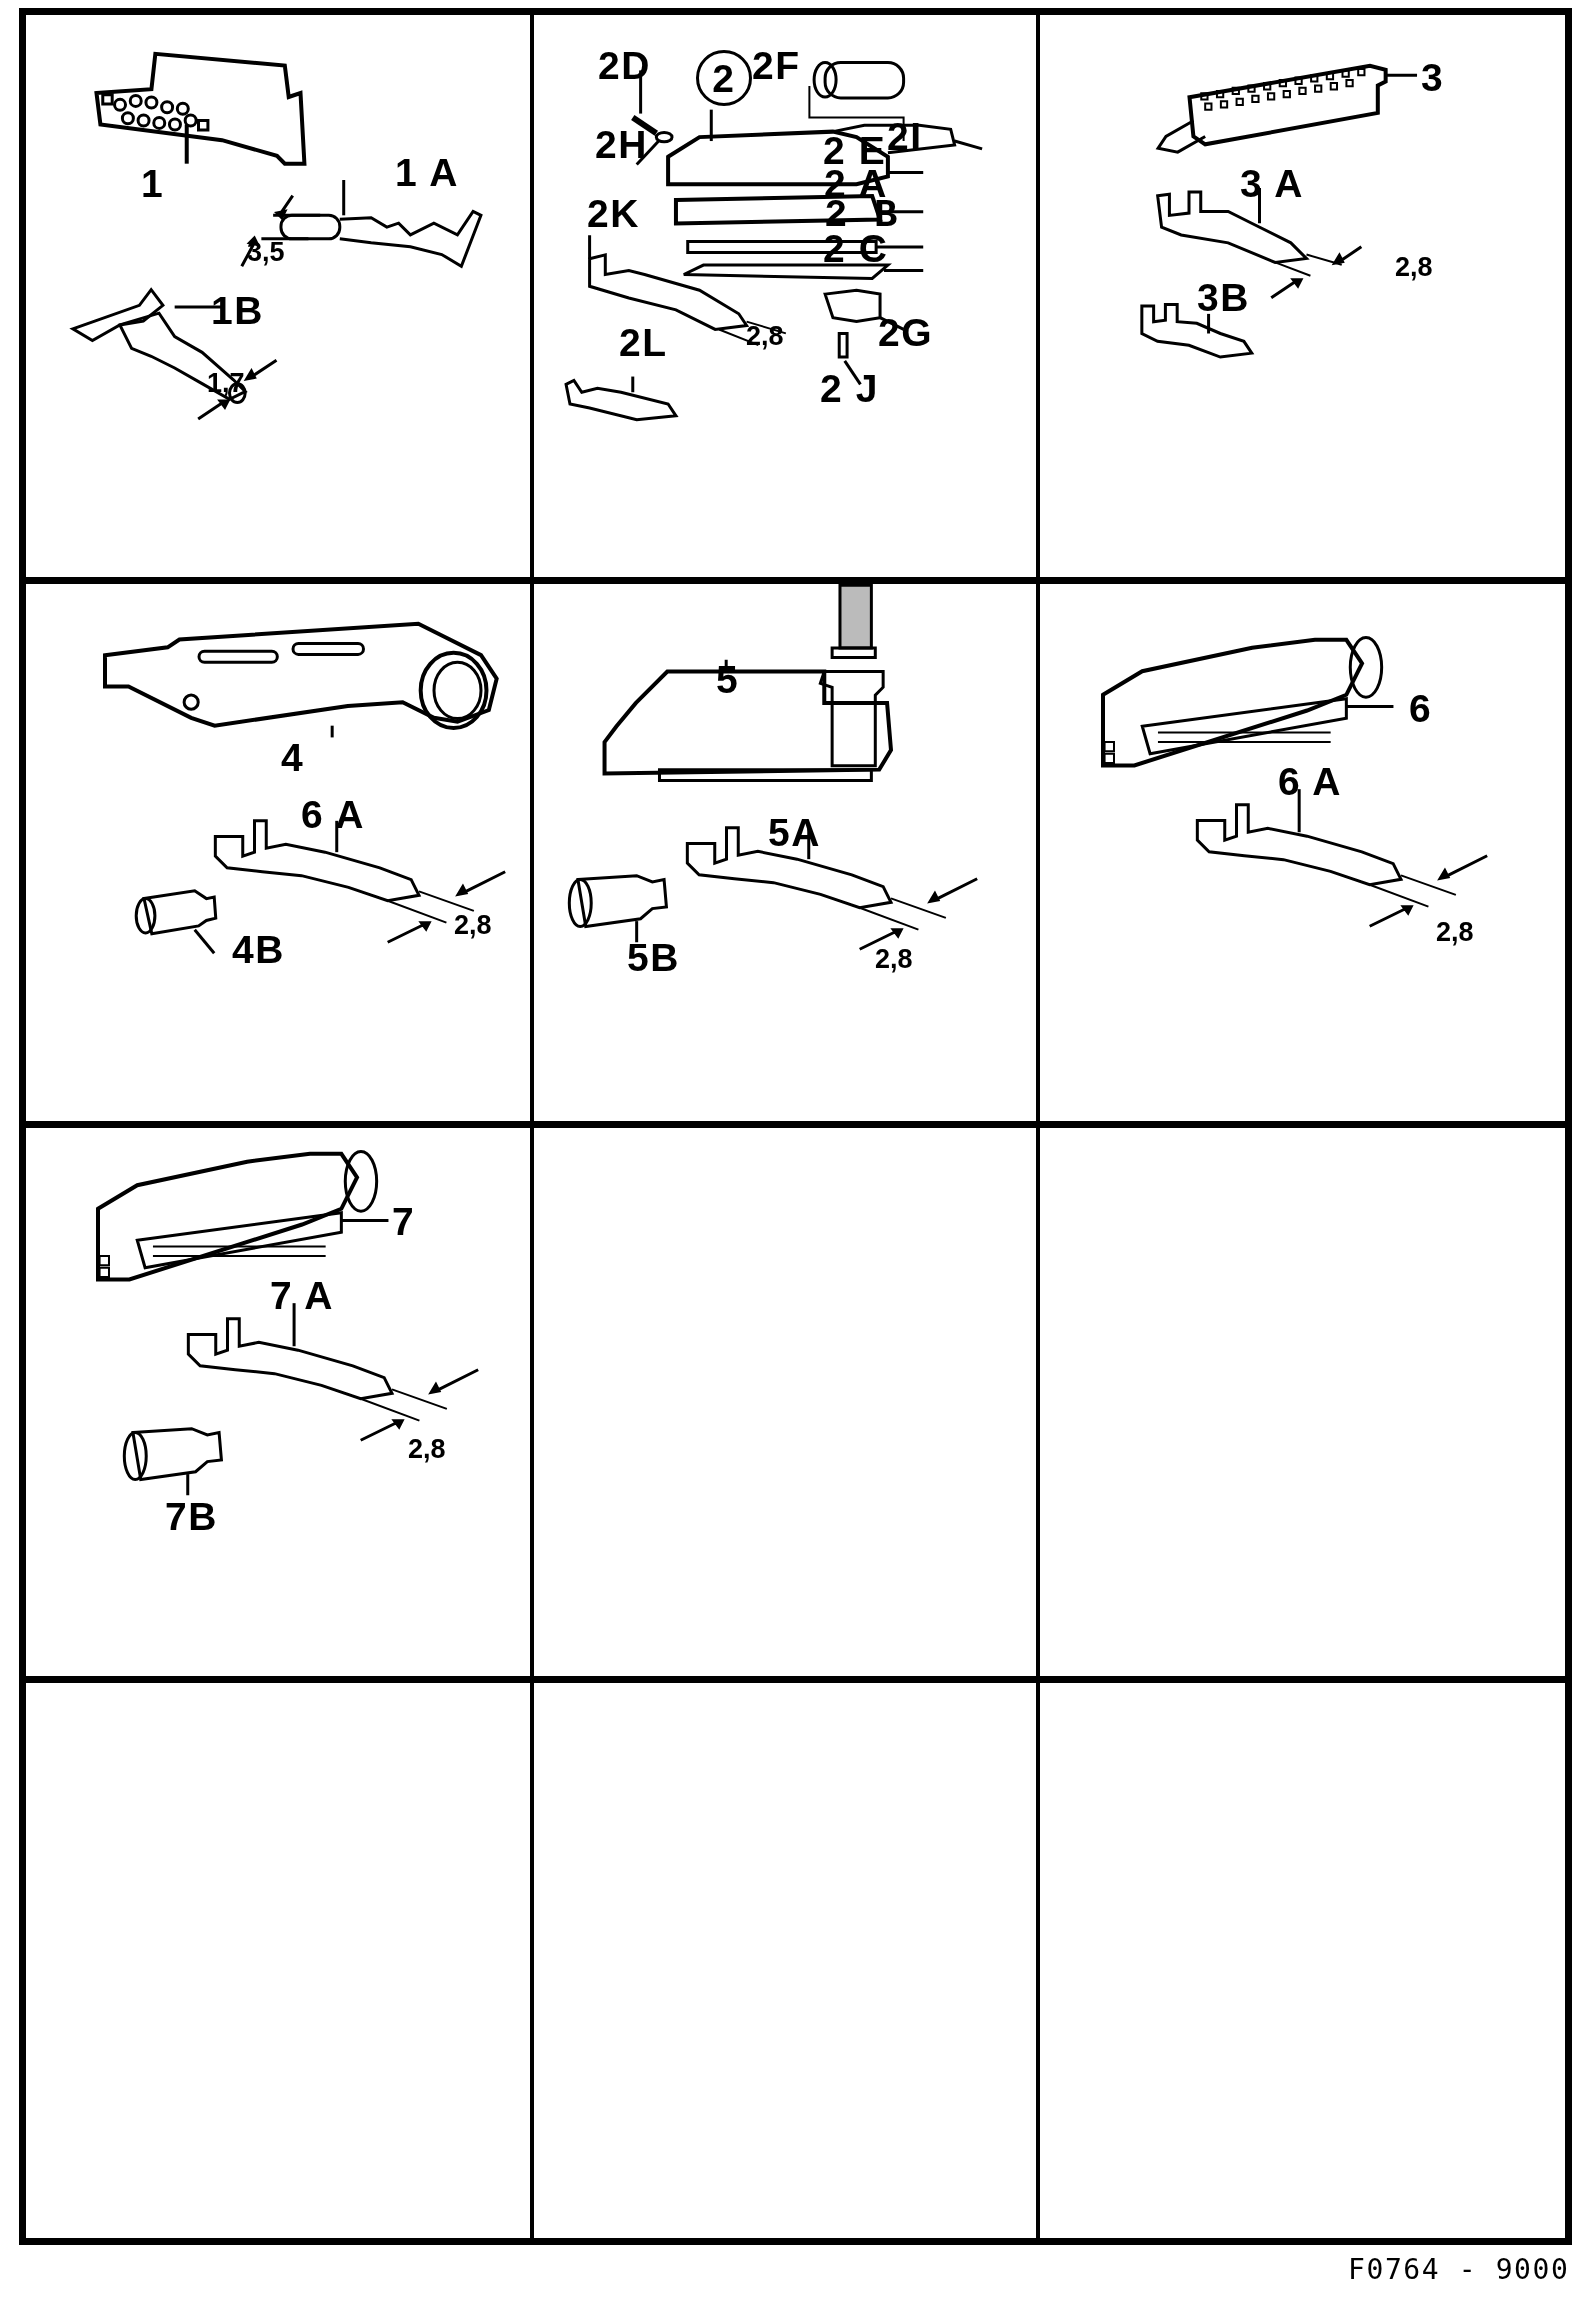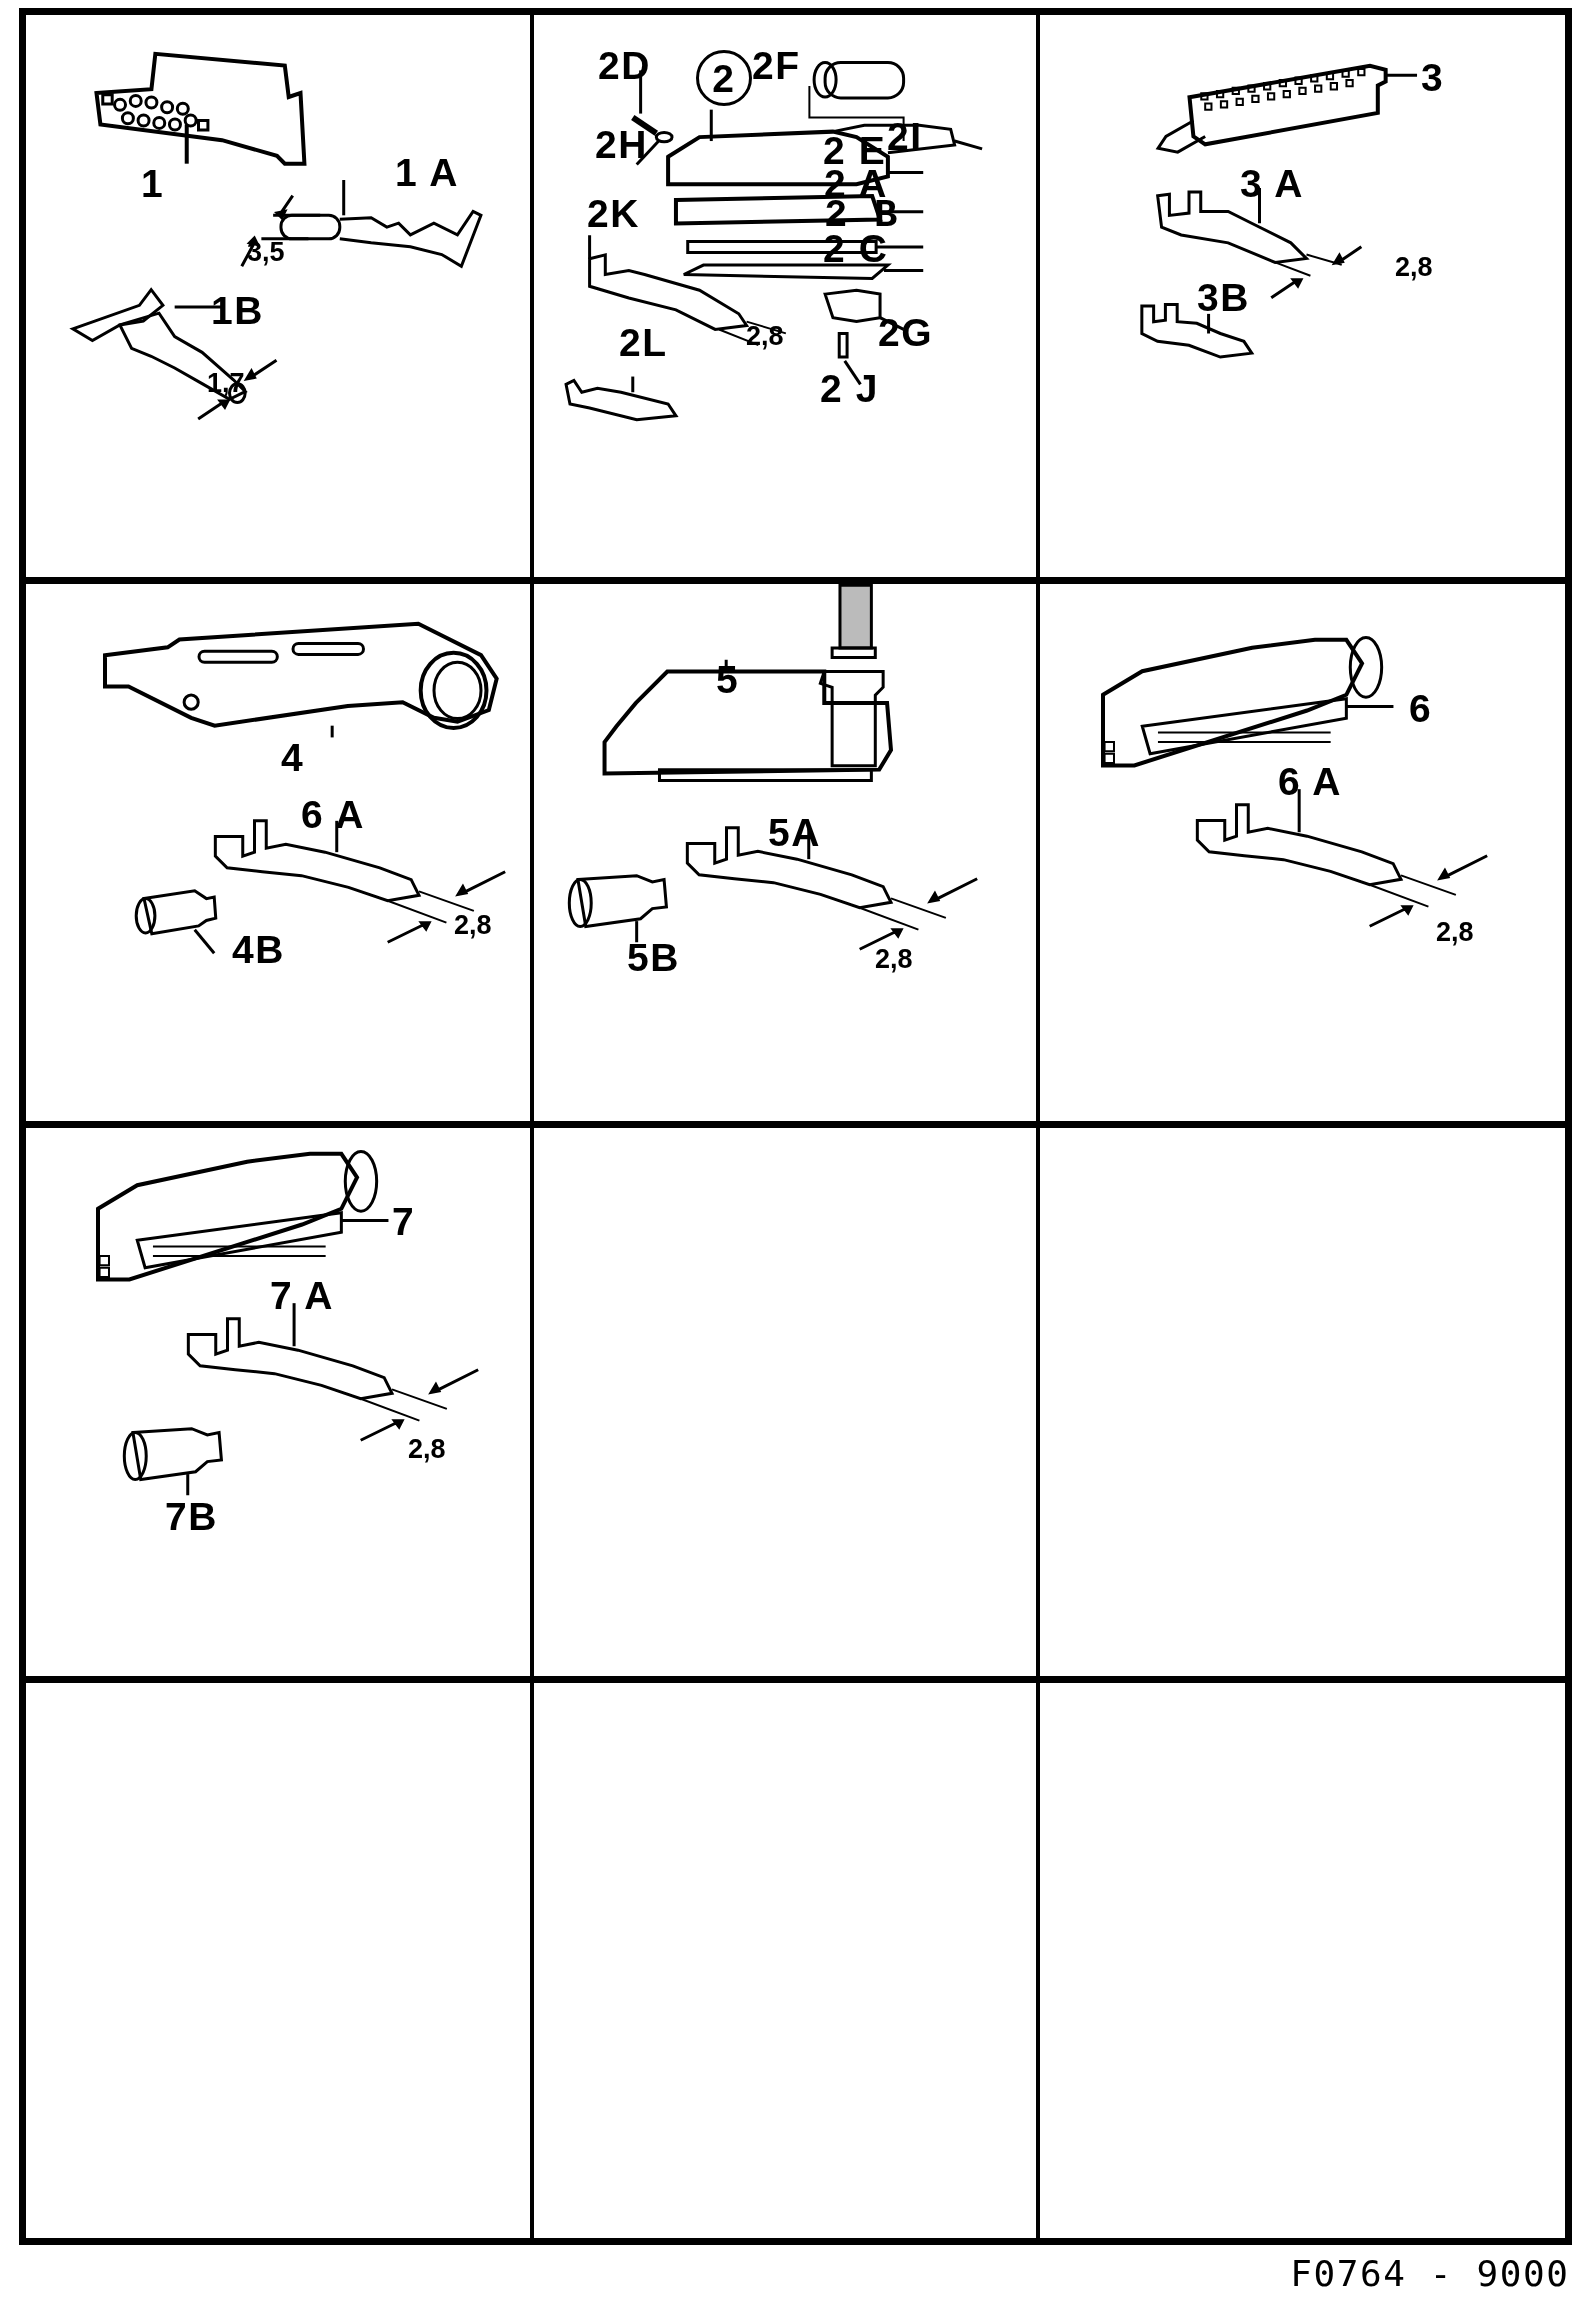--- a/index.html
+++ b/index.html
@@ -12,21 +12,21 @@
   .vline { position: absolute; width: 3.9px; background: #000; }
   .hline { position: absolute; height: 7px; background: #000; }
   .lbl { position: absolute; font-weight: bold; font-size: 39px; line-height: 1;
          letter-spacing: 1.6px; white-space: nowrap; }
   .lbl.small { font-size: 27px; letter-spacing: 0; }
   .circled { border: 3.9px solid #000; border-radius: 50%; width: 50px; height: 50px;
              display: flex; align-items: center; justify-content: center; font-size: 39px; }
   svg.part { position: absolute; overflow: visible; }
   svg.part * { vector-effect: non-scaling-stroke; }
   .footer { position: absolute; right: 23.5px; top: 2253px; font-family: "DejaVu Sans Mono", monospace;
-            font-size: 36px; letter-spacing: 1.6px; }
+            font-size: 28px; letter-spacing: 1.6px; }
 </style>
 </head>
 <body>
 
 <div class="sheet">
   <div class="grid"></div>
 
   <div class="vline" style="left:530px; top:11px; height:2229px;"></div>
   <div class="vline" style="left:1036px; top:11px; height:2229px;"></div>
   <div class="hline" style="left:22px; top:577px; width:1546px;"></div>

